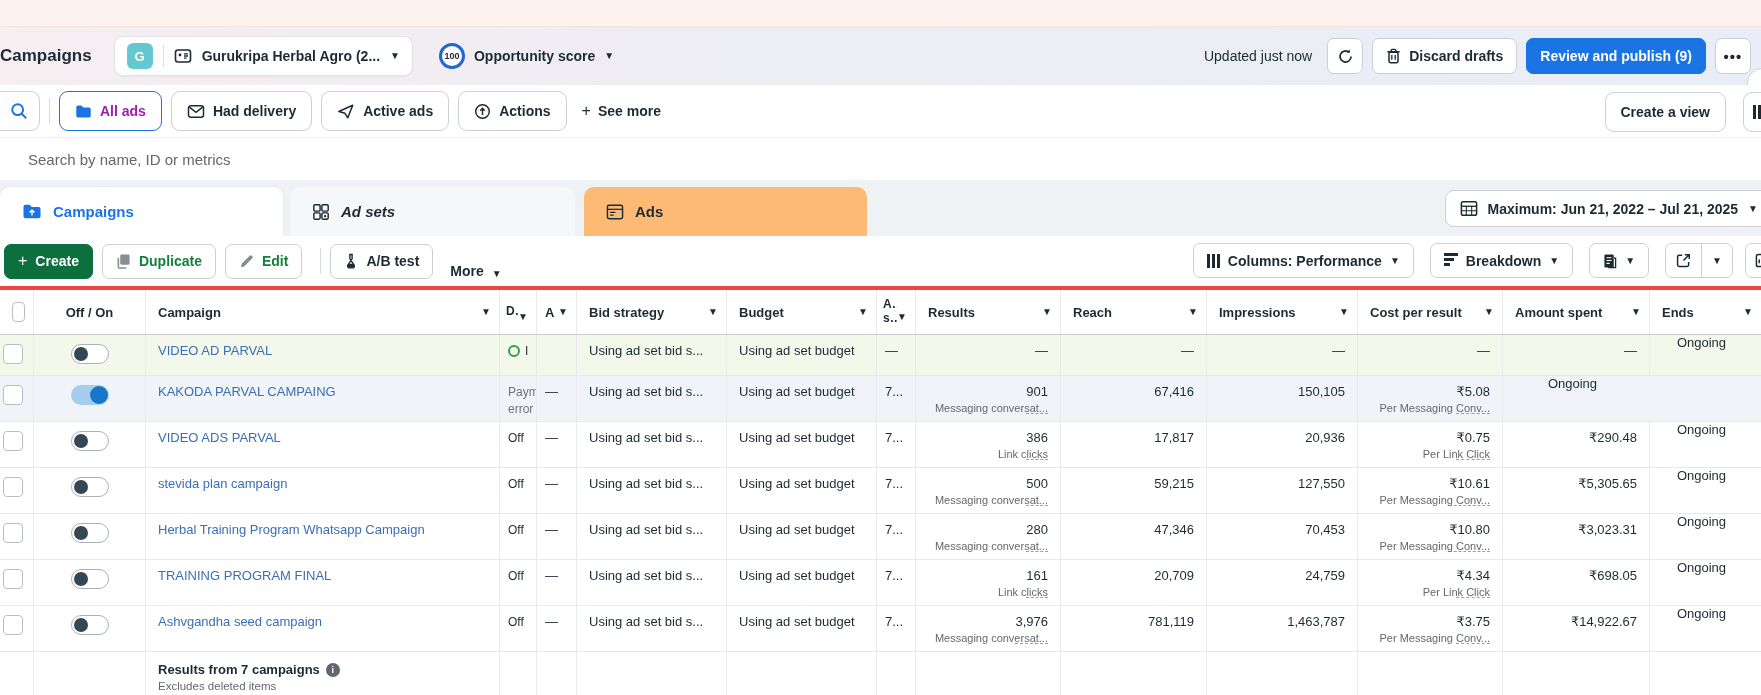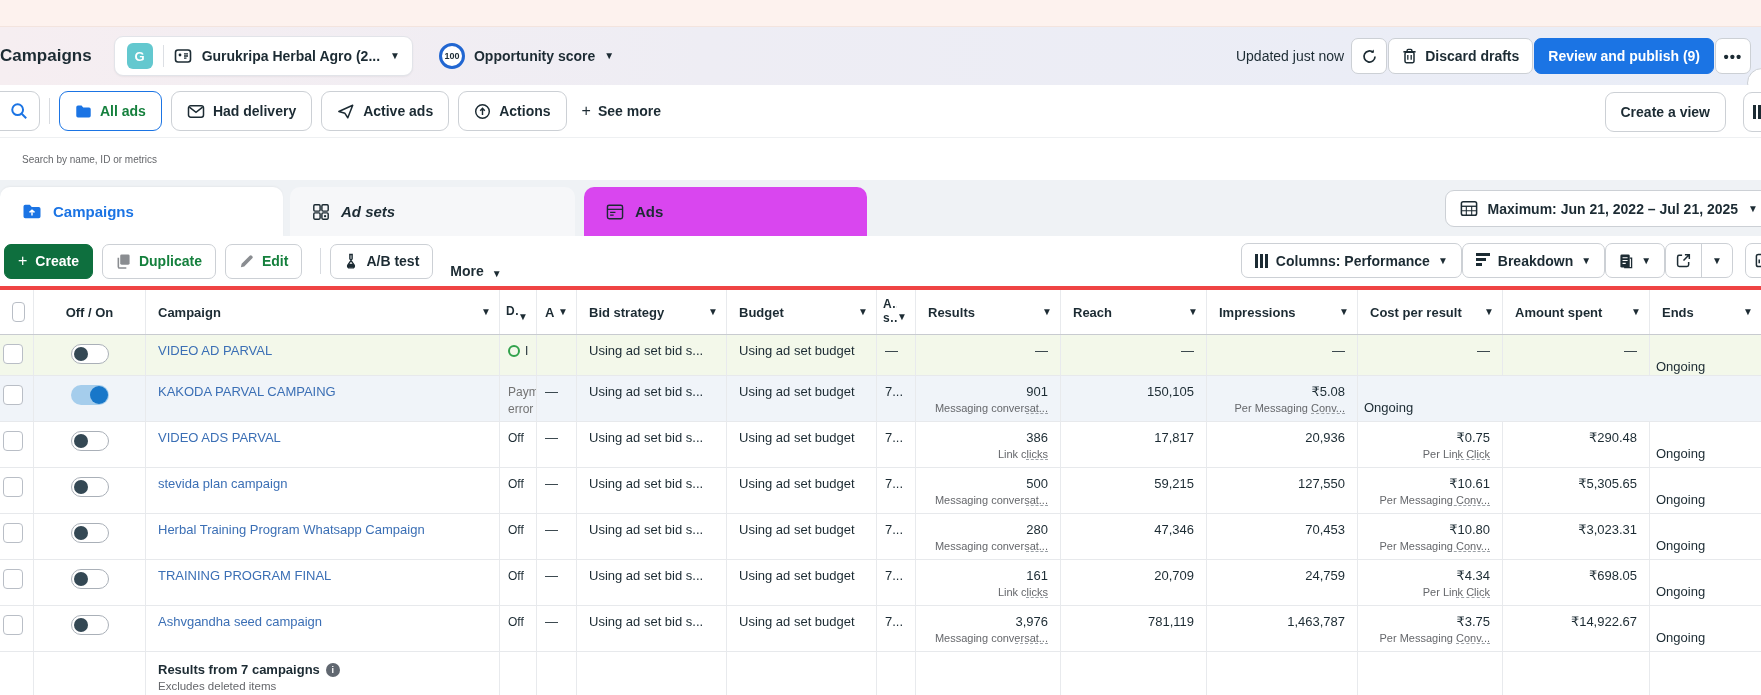--- a/index.html
+++ b/index.html
@@ -19,67 +19,67 @@
                   display:flex; align-items:center; padding:0 12px; gap:10px; box-shadow:0 1px 2px rgba(0,0,0,.05); }
   .g-badge { width:26px; height:26px; border-radius:6px; background:#63c8cf; color:#fff; font-weight:700; font-size:13px;
              display:flex; align-items:center; justify-content:center; }
   .pill-divider { width:1px; height:22px; background:#dcdfe4; }
   .account-name { font-size:14px; font-weight:600; white-space:nowrap; }
   .caret { font-size:10px; color:#1c2b33; line-height:1; }
   .opp { display:flex; align-items:center; gap:9px; margin-left:26px; }
   .opp-ring { width:26px; height:26px; border-radius:50%; border:3px solid #2166d1; display:flex; align-items:center;
               justify-content:center; font-size:9px; font-weight:700; background:#fff; }
   .opp-label { font-size:14px; font-weight:600; }
-  .appbar-right { margin-left:auto; display:flex; align-items:center; gap:1px; }
+  .appbar-right { margin-left:auto; display:flex; align-items:center; gap:9px; }
   .updated { font-size:14px; color:#1c2b33; margin-right:6px; white-space:nowrap; }
   .btn { display:flex; align-items:center; gap:8px; height:36px; padding:0 13px; border:1px solid #ccd0d5; border-radius:7px;
          background:#fff; font-size:14px; font-weight:600; color:#1c2b33; cursor:pointer; white-space:nowrap; }
   .btn.icon-only { width:36px; padding:0; justify-content:center; }
   .btn.primary { background:#1b74e4; border-color:#1b74e4; color:#fff; }
   .help-partial { position:absolute; right:-16px; top:41px; width:30px; height:30px; border-radius:50%;
                   background:#fff; border:1px solid #ccd0d5; }
 
   
   .filterbar { top:85px; height:53px; background:#fff; border-bottom:1px solid #eef0f2; display:flex; align-items:center; padding-left:0; }
   .search-cut { margin-left:-12px; width:52px; height:40px; border:1px solid #ccd0d5; border-radius:9px; display:flex;
                 align-items:center; justify-content:flex-end; padding-right:11px; background:#fff; }
   .v-div { width:1px; height:26px; background:#d8dbe0; margin:0 9px; }
   .chip { display:flex; align-items:center; gap:8px; height:40px; padding:0 15px; border:1px solid #ccd0d5; border-radius:9px;
           background:#fff; font-size:14px; font-weight:600; margin-right:9px; cursor:pointer; white-space:nowrap; }
-  .chip.active { border:1px solid #1b74e4; color:#15803d; }
+  .chip.active { border:1px solid #1b74e4; color:#a21caf; }
   .see-more { display:flex; align-items:center; gap:7px; font-size:14px; font-weight:600; margin-left:6px; cursor:pointer; }
   .plus { font-size:16px; font-weight:400; }
   .create-view { position:absolute; right:35px; top:7px; }
   .filter-partial { position:absolute; right:-26px; top:7px; width:44px; height:40px; border:1px solid #ccd0d5;
                     border-radius:9px; background:#fff; display:flex; align-items:center; padding-left:9px; }
 
   
   .searchrow { top:138px; height:42px; background:#fff; display:flex; align-items:center; }
-  .searchrow input { border:none; outline:none; font-size:10px; color:#65676b; width:600px; margin-left:22px;
+  .searchrow input { border:none; outline:none; font-size:15px; color:#65676b; width:600px; margin-left:28px;
                      font-family:inherit; background:transparent; }
   .searchrow input::placeholder { color:#65676b; opacity:1; }
 
   
   .tabsrow { top:180px; height:56px; background:#eff2f5; }
   .tabcard { position:absolute; bottom:0; height:49px; border-radius:10px 10px 0 0; display:flex; align-items:center;
              gap:11px; padding-left:22px; font-size:15px; font-weight:700; cursor:pointer; }
   .tab-campaigns { left:0; width:283px; background:#fff; color:#1b74e4; box-shadow:0 -1px 2px rgba(0,0,0,.04); }
   .tab-adsets   { left:290px; width:285px; background:#f6f7f9; color:#1c2b33;font-style:italic; }
-  .tab-ads      { left:584px; width:283px; background:#d946ef; color:#1c2b33; }
+  .tab-ads      { left:584px; width:283px; background:#fdba74; color:#1c2b33; }
   .datebtn { position:absolute; right:-12px; top:10px; height:37px; display:flex; align-items:center; gap:10px;
              padding:0 14px; background:#fff; border:1px solid #ccd0d5; border-radius:9px; font-size:14px; font-weight:600; }
 
   
   .toolbar { top:236px; height:50px; background:#fff; display:flex; align-items:center; padding-left:4px; }
   .tbtn { display:flex; align-items:center; gap:8px; height:35px; padding:0 13px; border:1px solid #ccd0d5; border-radius:7px;
           background:#fff; font-size:14px; font-weight:600; margin-right:9px; cursor:pointer; white-space:nowrap; }
   .tbtn.green { background:#0e6f3e; border-color:#0e6f3e; color:#fff; }
   .tbtn.disabled { color:#15803d; }
   .tbtn.plain { border:none; padding:0 8px;align-items:flex-end; }
-  .toolbar-right { position:absolute; right:28px; top:7px; display:flex; align-items:center; gap:0; }
+  .toolbar-right { position:absolute; right:28px; top:7px; display:flex; align-items:center; gap:16px; }
   .split { display:flex; align-items:stretch; border:1px solid #ccd0d5; border-radius:7px; overflow:hidden; height:35px; background:#fff; }
   .split > div { display:flex; align-items:center; padding:0 10px; cursor:pointer; }
   .split > div + div { border-left:1px solid #ccd0d5; }
   .toolbar-partial { position:absolute; right:-28px; top:7px; width:44px; height:35px; border:1px solid #ccd0d5;
                      border-radius:7px; background:#fff; display:flex; align-items:center; padding-left:9px; }
 
   
   .tablewrap { top:286px; bottom:0; border-top:4px solid #ef4444; }
   .trow { display:grid; grid-template-columns:34px 112px 354px 37px 40px 150px 150px 39px 145px 146px 151px 145px 147px minmax(0,1fr); }
   .cell { border-right:1px solid #e8eaed; overflow:hidden; position:relative; }
@@ -103,21 +103,21 @@
   .c-camp { padding:8px 12px 0; }
   .clink { color:#3b6fb5; cursor:pointer; white-space:nowrap; }
   .c-del { padding:8px 2px 0 8px; font-size:12px; line-height:1.4; display:flex; gap:5px; align-items:flex-start; white-space:normal; }
   .c-del .err { color:#737373; }
   .ring { width:12px; height:12px; border:2px solid #31a24c; border-radius:50%; flex:0 0 auto; margin-top:2px; }
   .c-left { padding:8px 6px 0 8px; }
   .c-bidbud { padding:8px 8px 0 12px; white-space:nowrap; }
   .c-num { padding:8px 12px 0 6px; text-align:right; }
   .u { border-bottom:1px dashed #9aa0a6; padding-bottom:14px; }
   .sub { display:block; font-size:11px; color:#65676b; margin-top:3px; white-space:nowrap; overflow:hidden; text-overflow:ellipsis; }
-  .c-ends { padding:24px 14px 0 6px; text-align:left; }
+  .c-ends { padding:0 14px 0 6px; text-align:center; }
   .cell:last-child { border-right:none; }
   .tfoot { height:47px; background:#fff; }
   .tfoot .c-camp { padding-top:10px; }
   .foot-main { font-size:13px; font-weight:600; display:flex; align-items:center; gap:6px; }
   .info-i { width:14px; height:14px; border-radius:50%; background:#606770; color:#fff; font-size:9px; font-weight:700;
             display:inline-flex; align-items:center; justify-content:center; font-style:normal; }
   .foot-note { font-size:11.5px; color:#65676b; margin-top:3px; }
 
   .ico { flex:0 0 auto; }
   .cols-ico { display:flex; gap:2px; }
@@ -475,20 +475,21 @@
       </div>
     <div class="cell c-camp"><span class="clink">KAKODA PARVAL CAMPAING</span></div>
     <div class="cell c-del">
         <span class="err">Paym error</span>
       </div>
     <div class="cell c-left">—</div>
     <div class="cell c-bidbud">Using ad set bid s...</div>
     <div class="cell c-bidbud">Using ad set budget</div>
     <div class="cell c-left">7...</div>
     <div class="cell c-num"><span class="u">901</span><span class="sub">Messaging conversat...</span></div>
+    <div class="cell c-num">67,416</div>
     <div class="cell c-num">150,105</div>
     <div class="cell c-num"><span class="u">₹5.08</span><span class="sub">Per Messaging Conv...</span></div>
     <div class="cell c-ends">Ongoing</div>
   </div>
 
   <div class="trow row">
     <div class="cell c-check">
         <span class="cb"></span>
       </div>
     <div class="cell c-tog">

